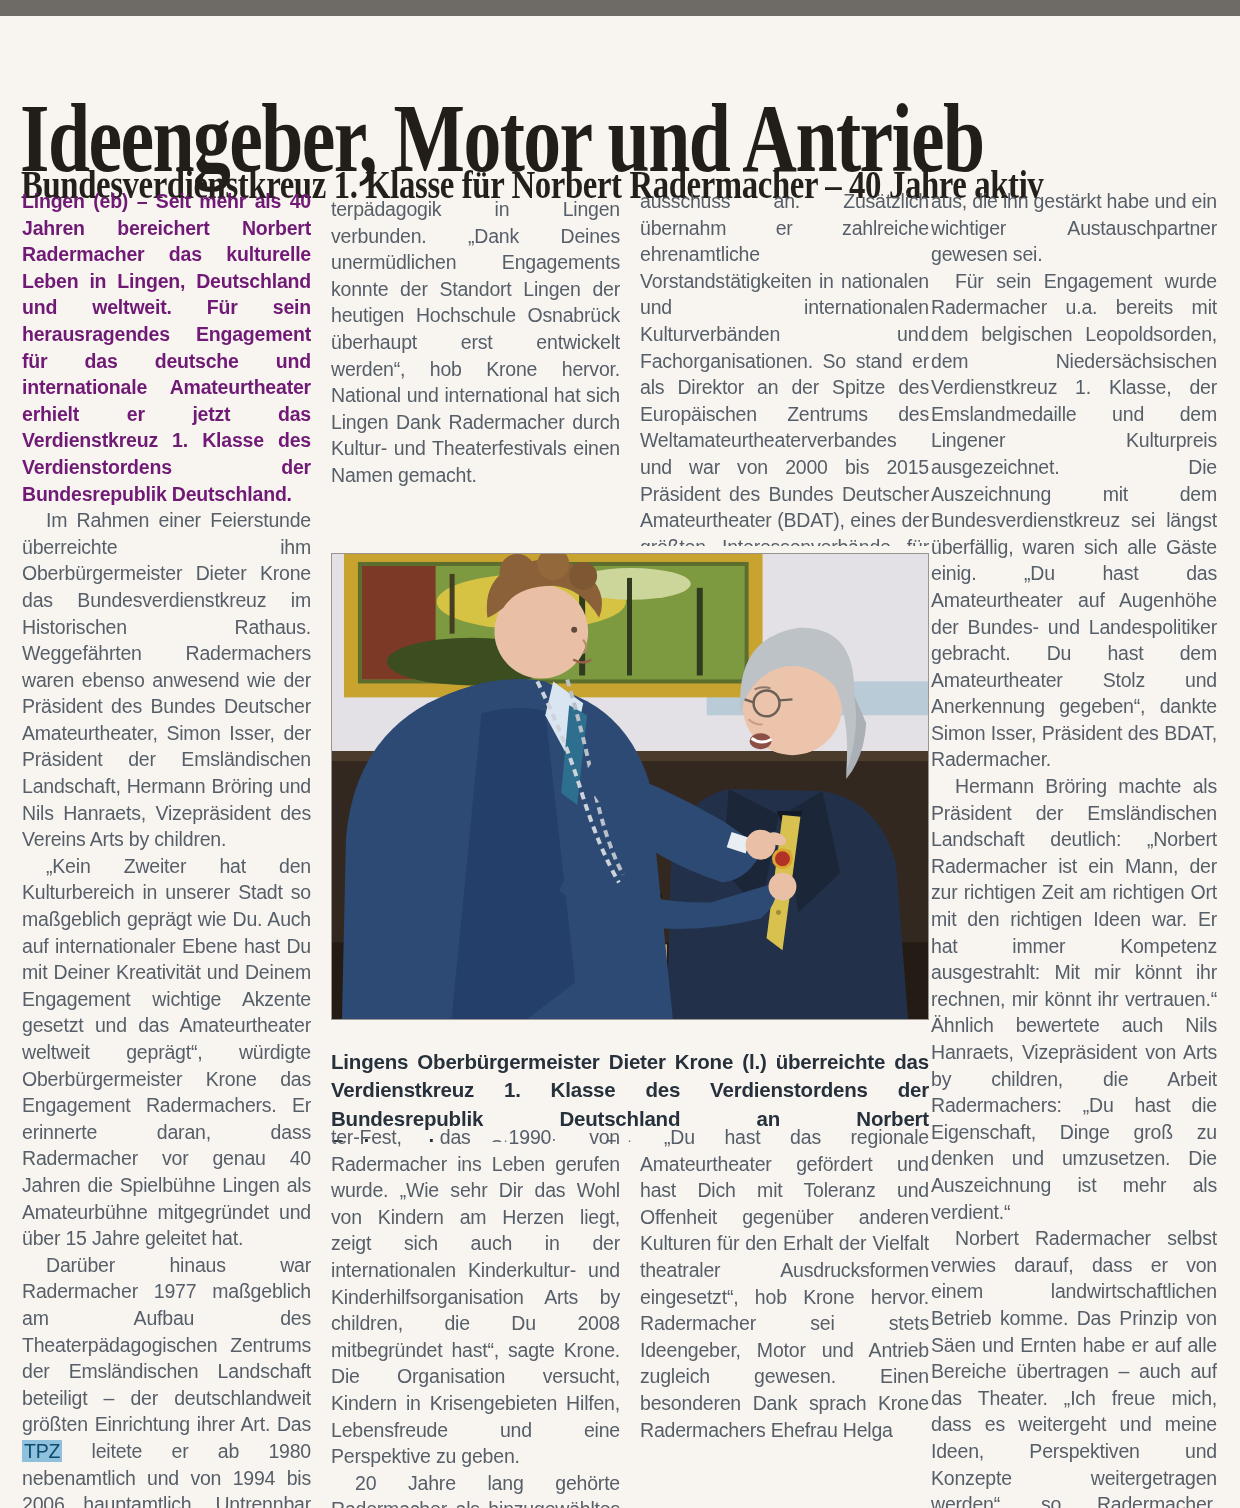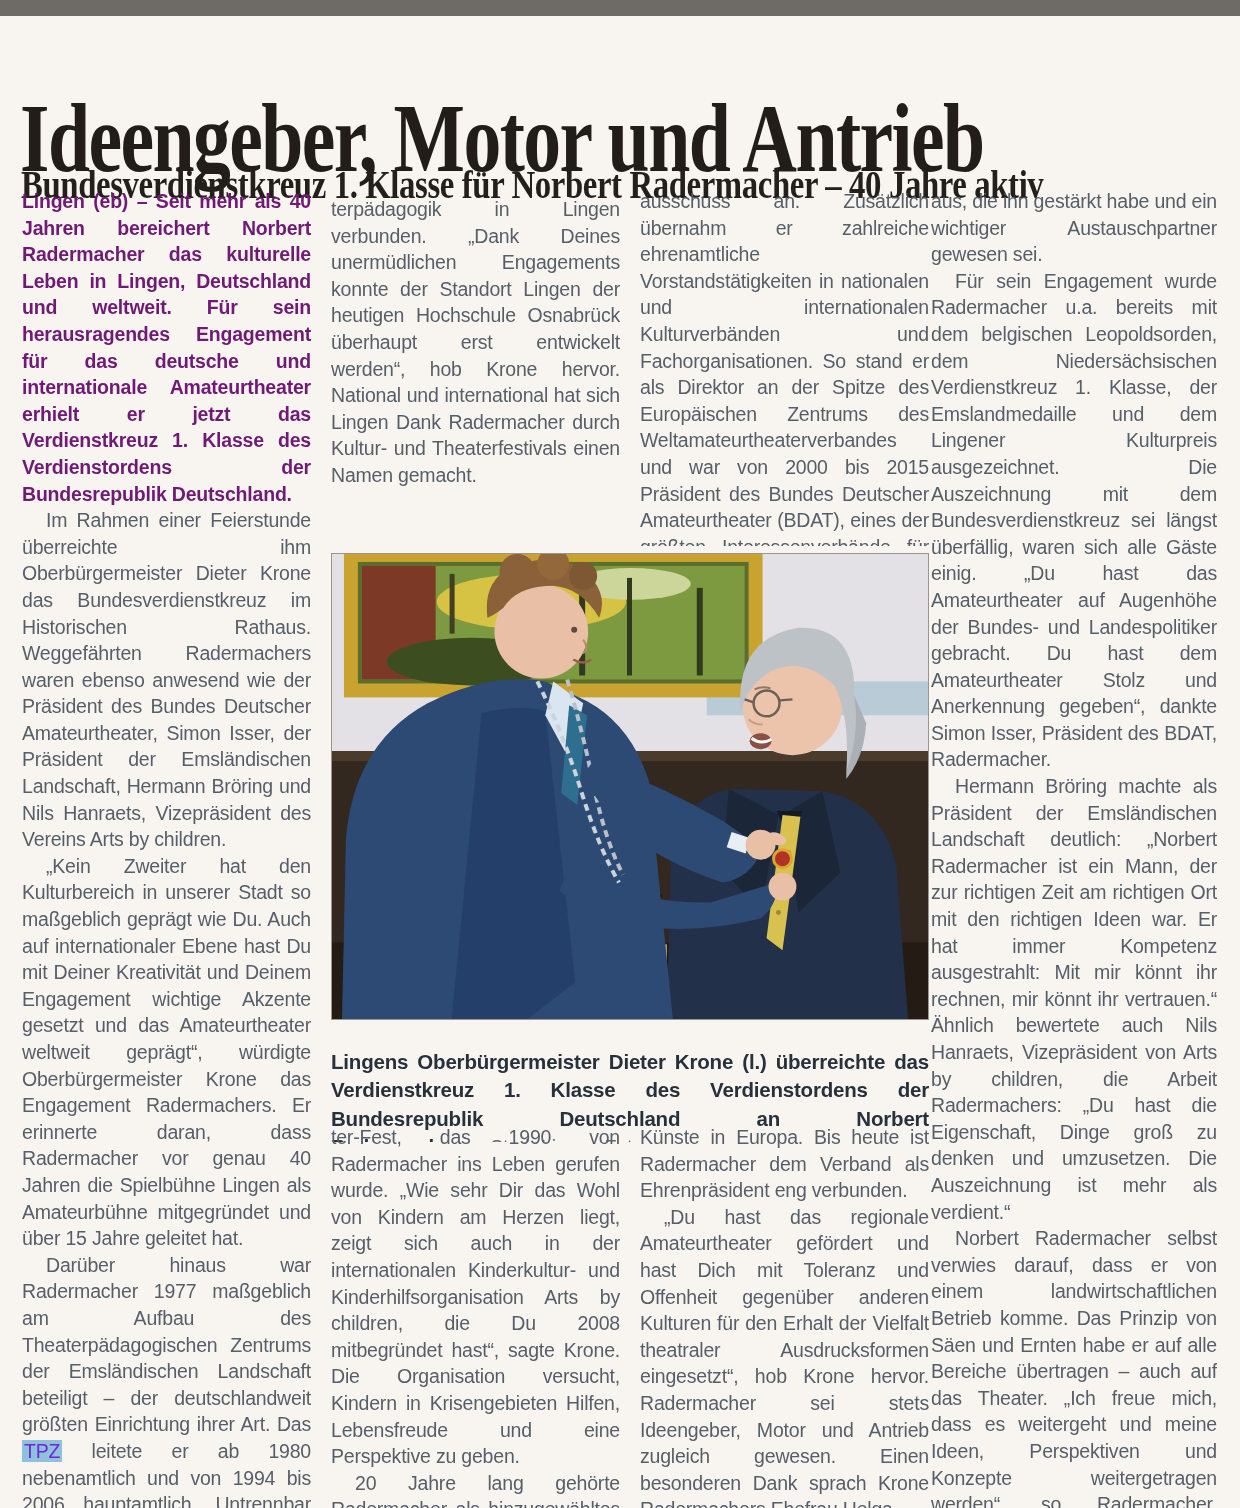--- a/index.html
+++ b/index.html
@@ -31,21 +31,21 @@
   }
   .col p { margin:0; }
   .col p.ind { text-indent:24px; }
   .lead { font-weight:bold; color:#701a75; }
   .c1  { left:22px;  top:172px;  height:1332px; }
   .c2t { left:331px; top:180px;  height:358px;  }
   .c3t { left:640px; top:172px;  height:358px;  }
   .c2b { left:331px; top:1108px; height:400px;  }
   .c3b { left:640px; top:1108px; height:400px;  }
   .c4  { left:931px; top:172px;  width:286px; height:1332px; }
-  .hl  { background:#8fc1dd; color:#6d28d9; padding:0 2px; }
+  .hl  { background:#8fc1dd; color:#0c4a6e; padding:0 2px; }
   .photo {
     position:absolute; left:331px; top:537px; width:598px; height:467px;
     border:1px solid #9b958f; box-sizing:border-box; background:#e3e1e5;
   }
   .photo svg { display:block; }
   .caption {
     position:absolute; left:331px; top:1011px; width:598px; height:94px;
     overflow:hidden; font-weight:bold; font-size:20.5px; line-height:28.5px;
     color:#27313c; text-align:justify; letter-spacing:-0.2px;
   }
@@ -161,21 +161,20 @@
   </figure>
 
   <p class="caption"><span>Lingens Oberbürgermeister Dieter Krone (l.) überreichte das Verdienstkreuz 1. Klasse des Verdienstordens der Bundesrepublik Deutschland an Norbert Radermacher.</span><span class="credit">Stadt-Lingen-Foto</span></p>
 
   <section class="col c2b">
     <p>ter-Fest, das 1990 von Radermacher ins Leben gerufen wurde. „Wie sehr Dir das Wohl von Kindern am Herzen liegt, zeigt sich auch in der internationalen Kinderkultur- und Kinderhilfsorganisation Arts by children, die Du 2008 mitbegründet hast“, sagte Krone. Die Organisation versucht, Kindern in Krisengebieten Hilfen, Lebensfreude und eine Perspektive zu geben.</p>
     <p class="ind">20 Jahre lang gehörte Radermacher als hinzugewähltes Mitglied dem Lingener Kultur-</p>
   </section>
 
   <section class="col c3b">
-    <p>Künste in Europa. Bis heute ist Radermacher dem Verband als Ehrenpräsident eng verbunden.</p>
     <p class="ind">„Du hast das regionale Amateurtheater gefördert und hast Dich mit Toleranz und Offenheit gegenüber anderen Kulturen für den Erhalt der Vielfalt theatraler Ausdrucksformen eingesetzt“, hob Krone hervor. Radermacher sei stets Ideengeber, Motor und Antrieb zugleich gewesen. Einen besonderen Dank sprach Krone Radermachers Ehefrau Helga</p>
   </section>
 
   <section class="col c4">
     <p>aus, die ihn gestärkt habe und ein wichtiger Austauschpartner gewesen sei.</p>
     <p class="ind">Für sein Engagement wurde Radermacher u.a. bereits mit dem belgischen Leopoldsorden, dem Niedersächsischen Verdienstkreuz 1. Klasse, der Emslandmedaille und dem Lingener Kulturpreis ausgezeichnet. Die Auszeichnung mit dem Bundesverdienstkreuz sei längst überfällig, waren sich alle Gäste einig. „Du hast das Amateurtheater auf Augenhöhe der Bundes- und Landespolitiker gebracht. Du hast dem Amateurtheater Stolz und Anerkennung gegeben“, dankte Simon Isser, Präsident des BDAT, Radermacher.</p>
     <p class="ind">Hermann Bröring machte als Präsident der Emsländischen Landschaft deutlich: „Norbert Radermacher ist ein Mann, der zur richtigen Zeit am richtigen Ort mit den richtigen Ideen war. Er hat immer Kompetenz ausgestrahlt: Mit mir könnt ihr rechnen, mir könnt ihr vertrauen.“ Ähnlich bewertete auch Nils Hanraets, Vizepräsident von Arts by children, die Arbeit Radermachers: „Du hast die Eigenschaft, Dinge groß zu denken und umzusetzen. Die Auszeichnung ist mehr als verdient.“</p>
     <p class="ind">Norbert Radermacher selbst verwies darauf, dass er von einem landwirtschaftlichen Betrieb komme. Das Prinzip von Säen und Ernten habe er auf alle Bereiche übertragen – auch auf das Theater. „Ich freue mich, dass es weitergeht und meine Ideen, Perspektiven und Konzepte weitergetragen werden“, so Radermacher. Abschließend dankte er seiner Familie, insbesondere seiner Frau Helga, für das Vertrauen und die Unterstützung.</p>
   </section>
 

